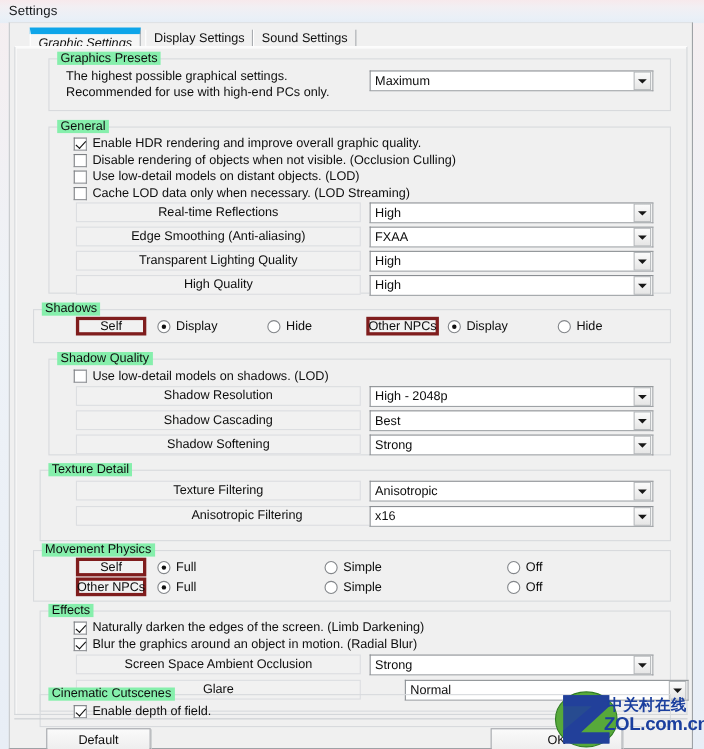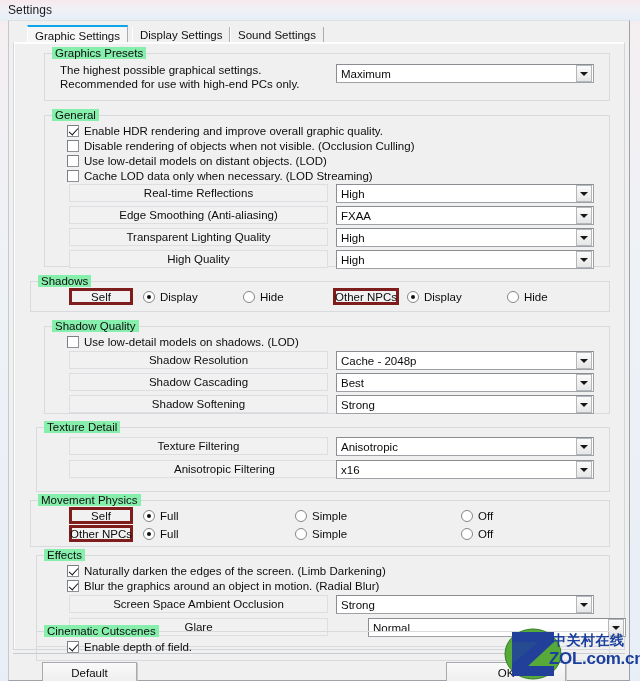--- a/index.html
+++ b/index.html
@@ -62,22 +62,23 @@
     border-left: 1px solid #ffffff;
     border-right: 1px solid #a9acb0;
     color: #101010;
     white-space: nowrap;
   }
   .tab.active {
     top: 0px;
     height: 19px;
     line-height: 17px;
     background: #f6f6f6;
-    border-top: 2px solid #0ea5e9;
+    border-top: 6px solid #0ea5e9;
     font-weight: normal;
+    font-style: italic;
   }
 
   .tabpanel {
     position: absolute;
     left: 4px; top: 21px;
     width: 612px; height: 608px;
     background: #f0f0f0;
     border: 1px solid #d4d7da;
     border-top-color: #ffffff;
     box-shadow: inset 1px 1px 0 #fdfdfd;
@@ -387,21 +388,21 @@
       <div class="group" style="left:30px; top:283px; width:566px; height:88px;">
         <div class="legend">Shadow Quality</div>
 
         <div class="chk-row" style="left:22px; top:7px;">
           <span class="chk"></span>
           <span class="chk-label">Use low-detail models on shadows. (LOD)</span>
         </div>
 
         <div class="cell-label" style="left:24px; top:24px; width:259px;">Shadow Resolution</div>
         <div class="combo" style="left:291px; top:24px; width:258px;">
-          <span class="val">Cache - 2048p</span>
+          <span class="val">High - 2048p</span>
           <span class="arrowbox">
               <i class="caret"></i>
             </span>
         </div>
 
         <div class="cell-label" style="left:24px; top:46px; width:259px;">Shadow Cascading</div>
         <div class="combo" style="left:291px; top:46px; width:258px;">
           <span class="val">Best</span>
           <span class="arrowbox">
               <i class="caret"></i>

